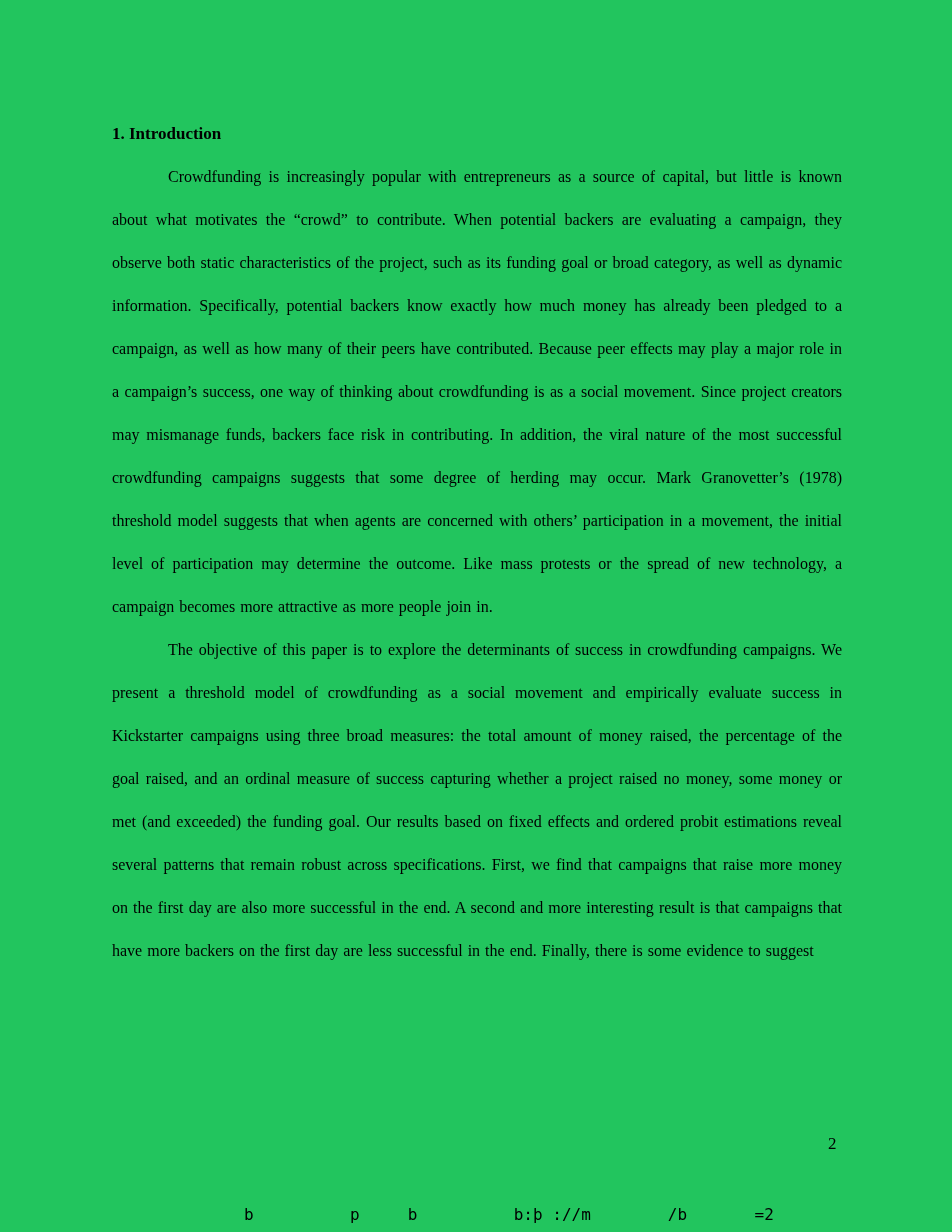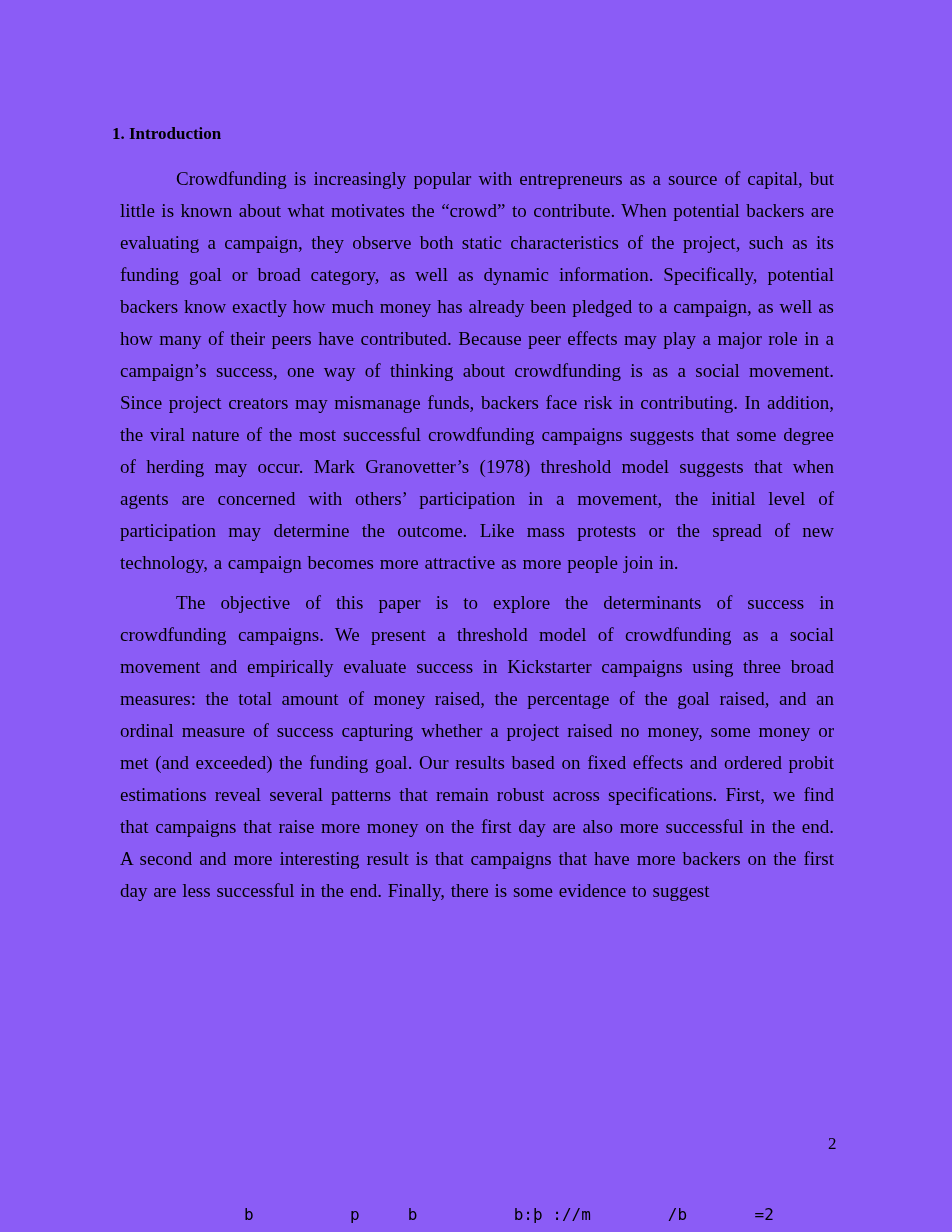--- a/index.html
+++ b/index.html
@@ -4,43 +4,43 @@
 <style>
   html, body {
     margin: 0;
     padding: 0;
     background: #ffffff;
   }
   .page {
     position: relative;
     width: 952px;
     height: 1232px;
-    background: #8b5cf6;
+    background: #22c55e;
     overflow: hidden;
     font-family: "Liberation Serif", "DejaVu Serif", serif;
     color: #000000;
   }
   .content {
     position: absolute;
     left: 112px;
     top: 112px;
     width: 730px;
   }
   .section-heading {
     font-size: 17px;
     font-weight: bold;
     line-height: 43px;
     margin: 0;
     padding: 0;
     text-align: left;
   }
   .body-par {
-    font-size: 19px;
-    line-height: 32px;
-    margin: 8px;
+    font-size: 16px;
+    line-height: 43px;
+    margin: 0;
     padding: 0;
     text-align: justify;
     text-indent: 56px;
     word-spacing: 1px;
   }
   .page-number {
     position: absolute;
     left: 828px;
     top: 1133px;
     font-size: 17px;

